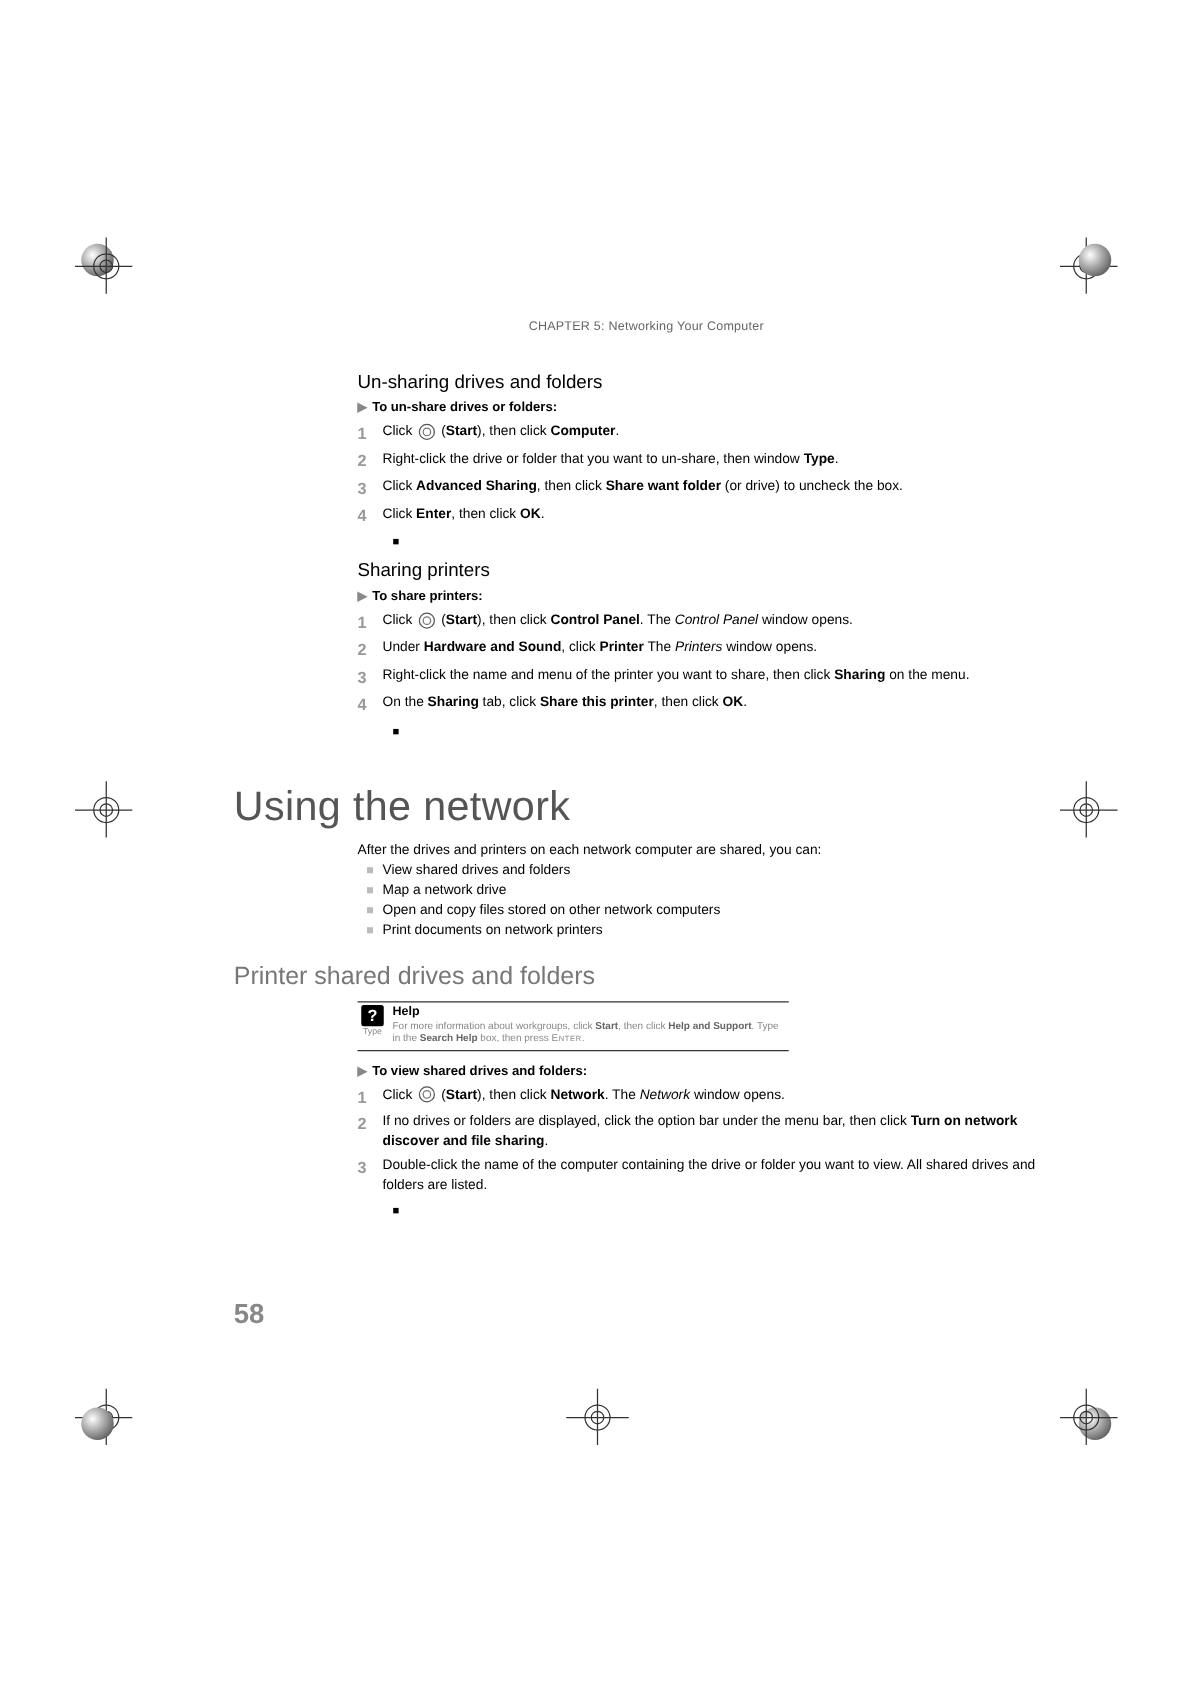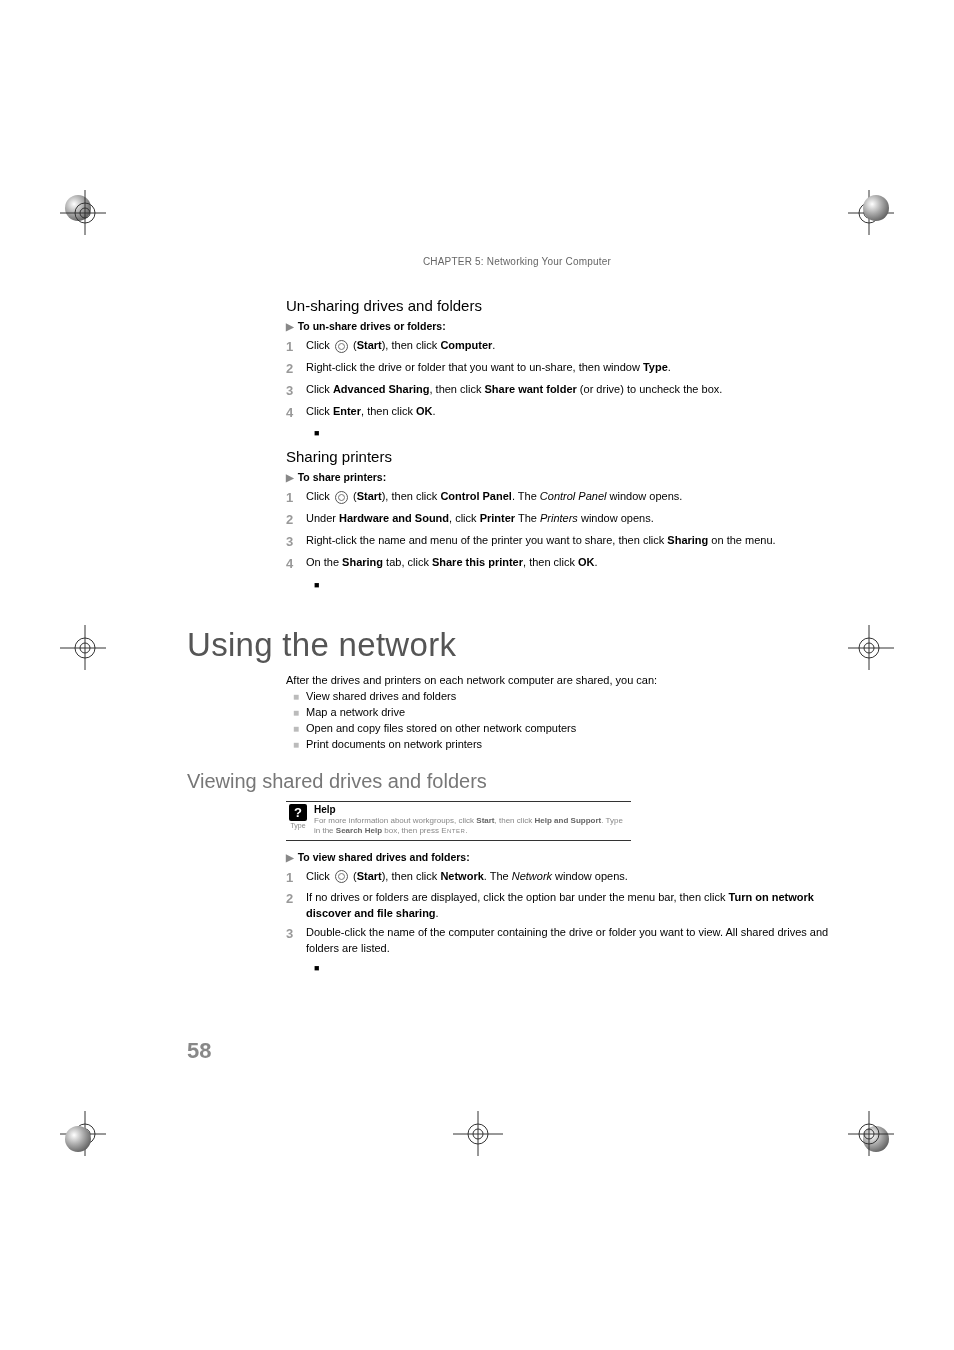--- a/index.html
+++ b/index.html
@@ -293,21 +293,21 @@
             <span class="bullet-dot">■</span>
             <span>Open and copy files stored on other network computers</span>
           </li>
         <li>
             <span class="bullet-dot">■</span>
             <span>Print documents on network printers</span>
           </li>
       </ul>
     </div>
 
-    <div class="h2-sub">Viewing shared drives and folders</div>
+    <div class="h2-sub">Printer shared drives and folders</div>
     <div class="indent-block">
       <div class="help-box">
         <div class="help-icon-col">
           <div class="help-q">?</div>
           <div class="help-type-label">Type</div>
         </div>
         <div class="help-text-col">
           <div class="help-title">Help</div>
           <div class="help-body"><span>For more information about workgroups, click </span><span class="b">Start</span><span>, then click </span><span class="b">Help and Support</span><span>. Type </span><span> in the </span><span class="b">Search Help</span><span> box, then press </span><span class="smallcaps">Enter</span><span>.</span></div>
         </div>

